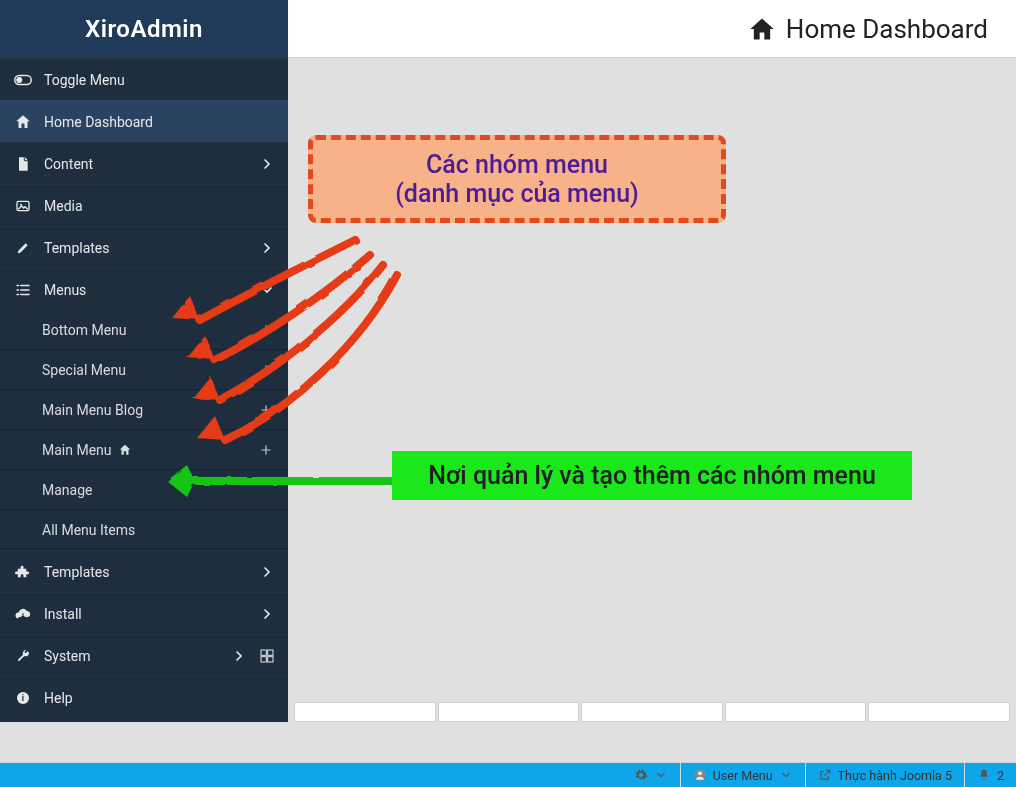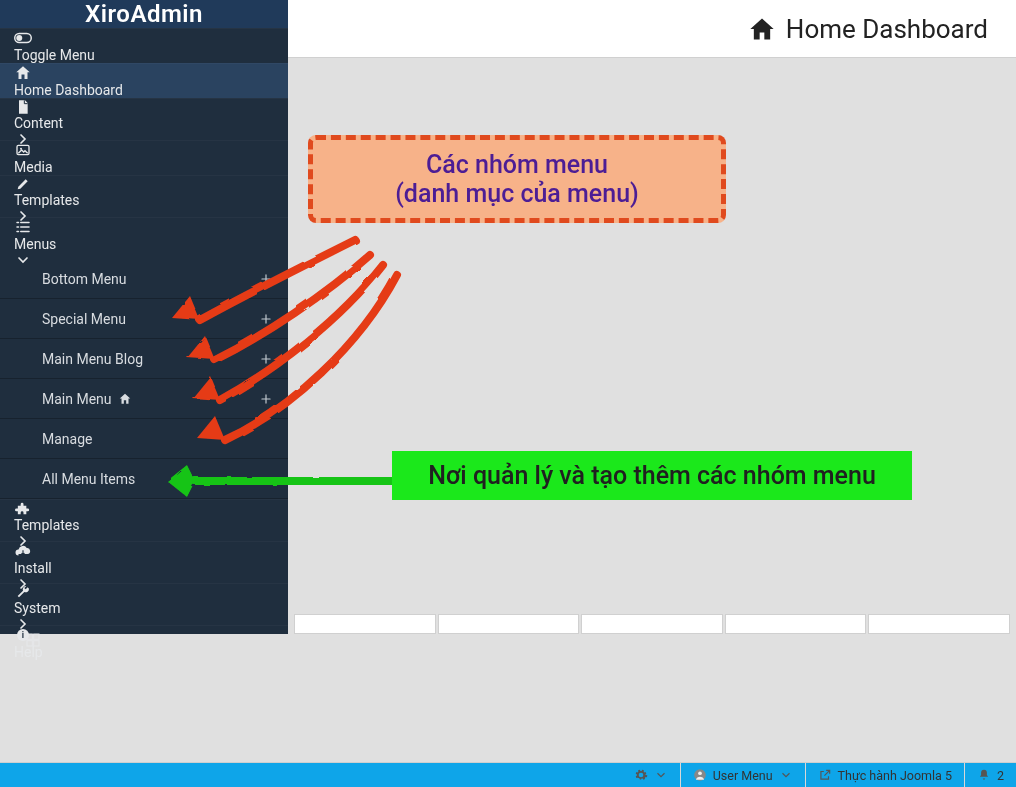--- a/index.html
+++ b/index.html
@@ -4,48 +4,48 @@
 <style>
 * { margin: 0; padding: 0; box-sizing: border-box; }
 body {
   font-family: -apple-system, BlinkMacSystemFont, "Segoe UI", Roboto, Arial, sans-serif;
   width: 1016px;
   height: 787px;
   overflow: hidden;
   background: #e0e0e0;
   position: relative;
 }
-.app { display: flex; height: 634px; }
+.app { display: flex; height: 722px; }
 .sidebar {
   width: 288px;
   background: #1f2e3e;
   color: #fff;
   display: flex;
   flex-direction: column;
   flex-shrink: 0;
 }
 .brand {
   background: #203a5a;
   height: 58px;
   display: flex;
   align-items: center;
   justify-content: center;
   font-size: 24px;
   font-weight: 600;
   letter-spacing: 0.5px;
 }
 .nav-item {
   display: flex;
+  align-items: center;
   height: 42px;
   padding: 0 12px 0 14px;
   font-size: 14px;
   color: #e6e8ea;
   cursor: pointer;
   border-top: 1px solid rgba(255,255,255,0.03);
-  flex-direction: column;
 }
 .nav-item.active { background: #2a4360; }
 .nav-icon {
   width: 18px;
   height: 18px;
   margin-right: 12px;
   display: inline-flex;
   align-items: center;
   justify-content: center;
   fill: #e6e8ea;

